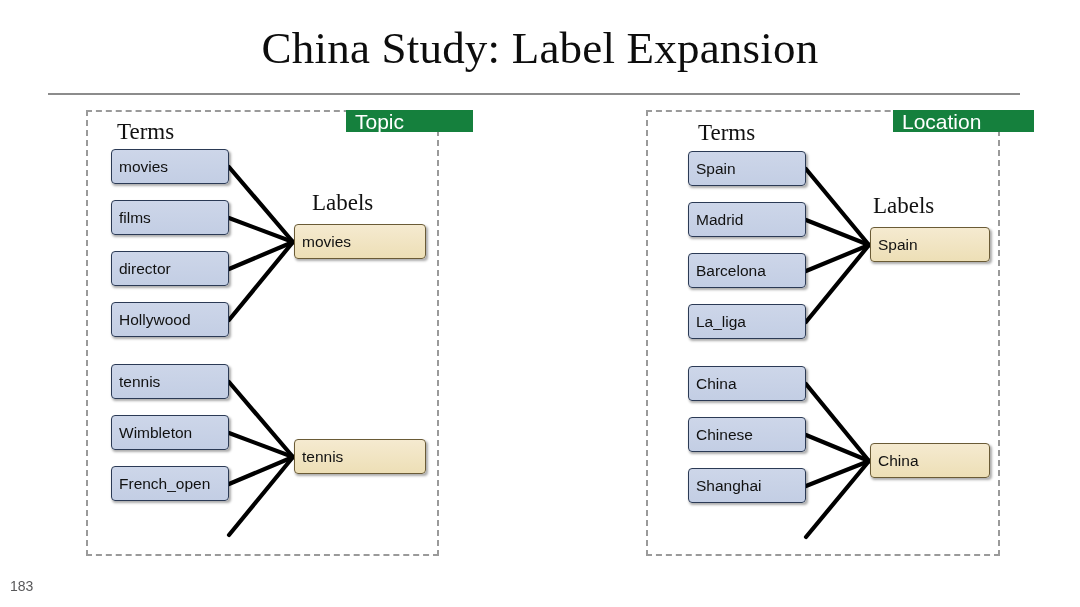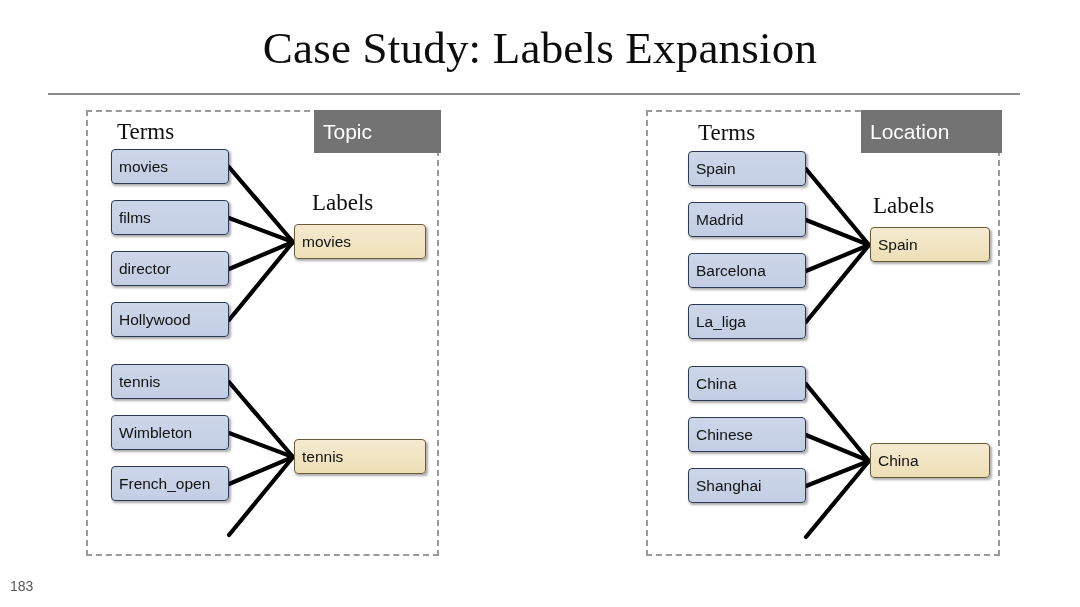--- a/index.html
+++ b/index.html
@@ -48,26 +48,27 @@
     border: 2px dashed #9a9a9a;
     box-sizing: border-box;
   }
   #panel-topic   { left: 86px;  width: 353px; }
   #panel-location{ left: 646px; width: 354px; }
 
   
   .category-bar {
     position: absolute;
     top: -2px;
-    height: 43px;
-    background: #737373;
+    height: 22px;
+    background: #15803d;
     box-sizing: border-box;
     display: flex;
     align-items: center;
     padding-left: 9px;
+    margin-left: 32px;
   }
   .category-bar span {
     color: #ffffff;
     font-size: 21px;
     line-height: 21px;
     font-family: "Liberation Sans", sans-serif;
     font-weight: 400;
   }
   #bar-topic    { left: 226px; width: 127px; }
   #bar-location { left: 213px; width: 141px; }
@@ -129,21 +130,21 @@
     top: 578px;
     font-size: 14px;
     line-height: 16px;
     color: #58585a;
     font-family: "Liberation Sans", sans-serif;
   }
 </style>
 </head>
 <body>
 
-<div id="slide-title">Case Study: Labels Expansion</div>
+<div id="slide-title">China Study: Label Expansion</div>
 
 <div id="title-rule"></div>
 
 <div class="panel" id="panel-topic">
 
   <div class="category-bar" id="bar-topic">
     <span>Topic</span>
   </div>
 
   <div class="col-heading" style="left:29px; top:7px;">Terms</div>

